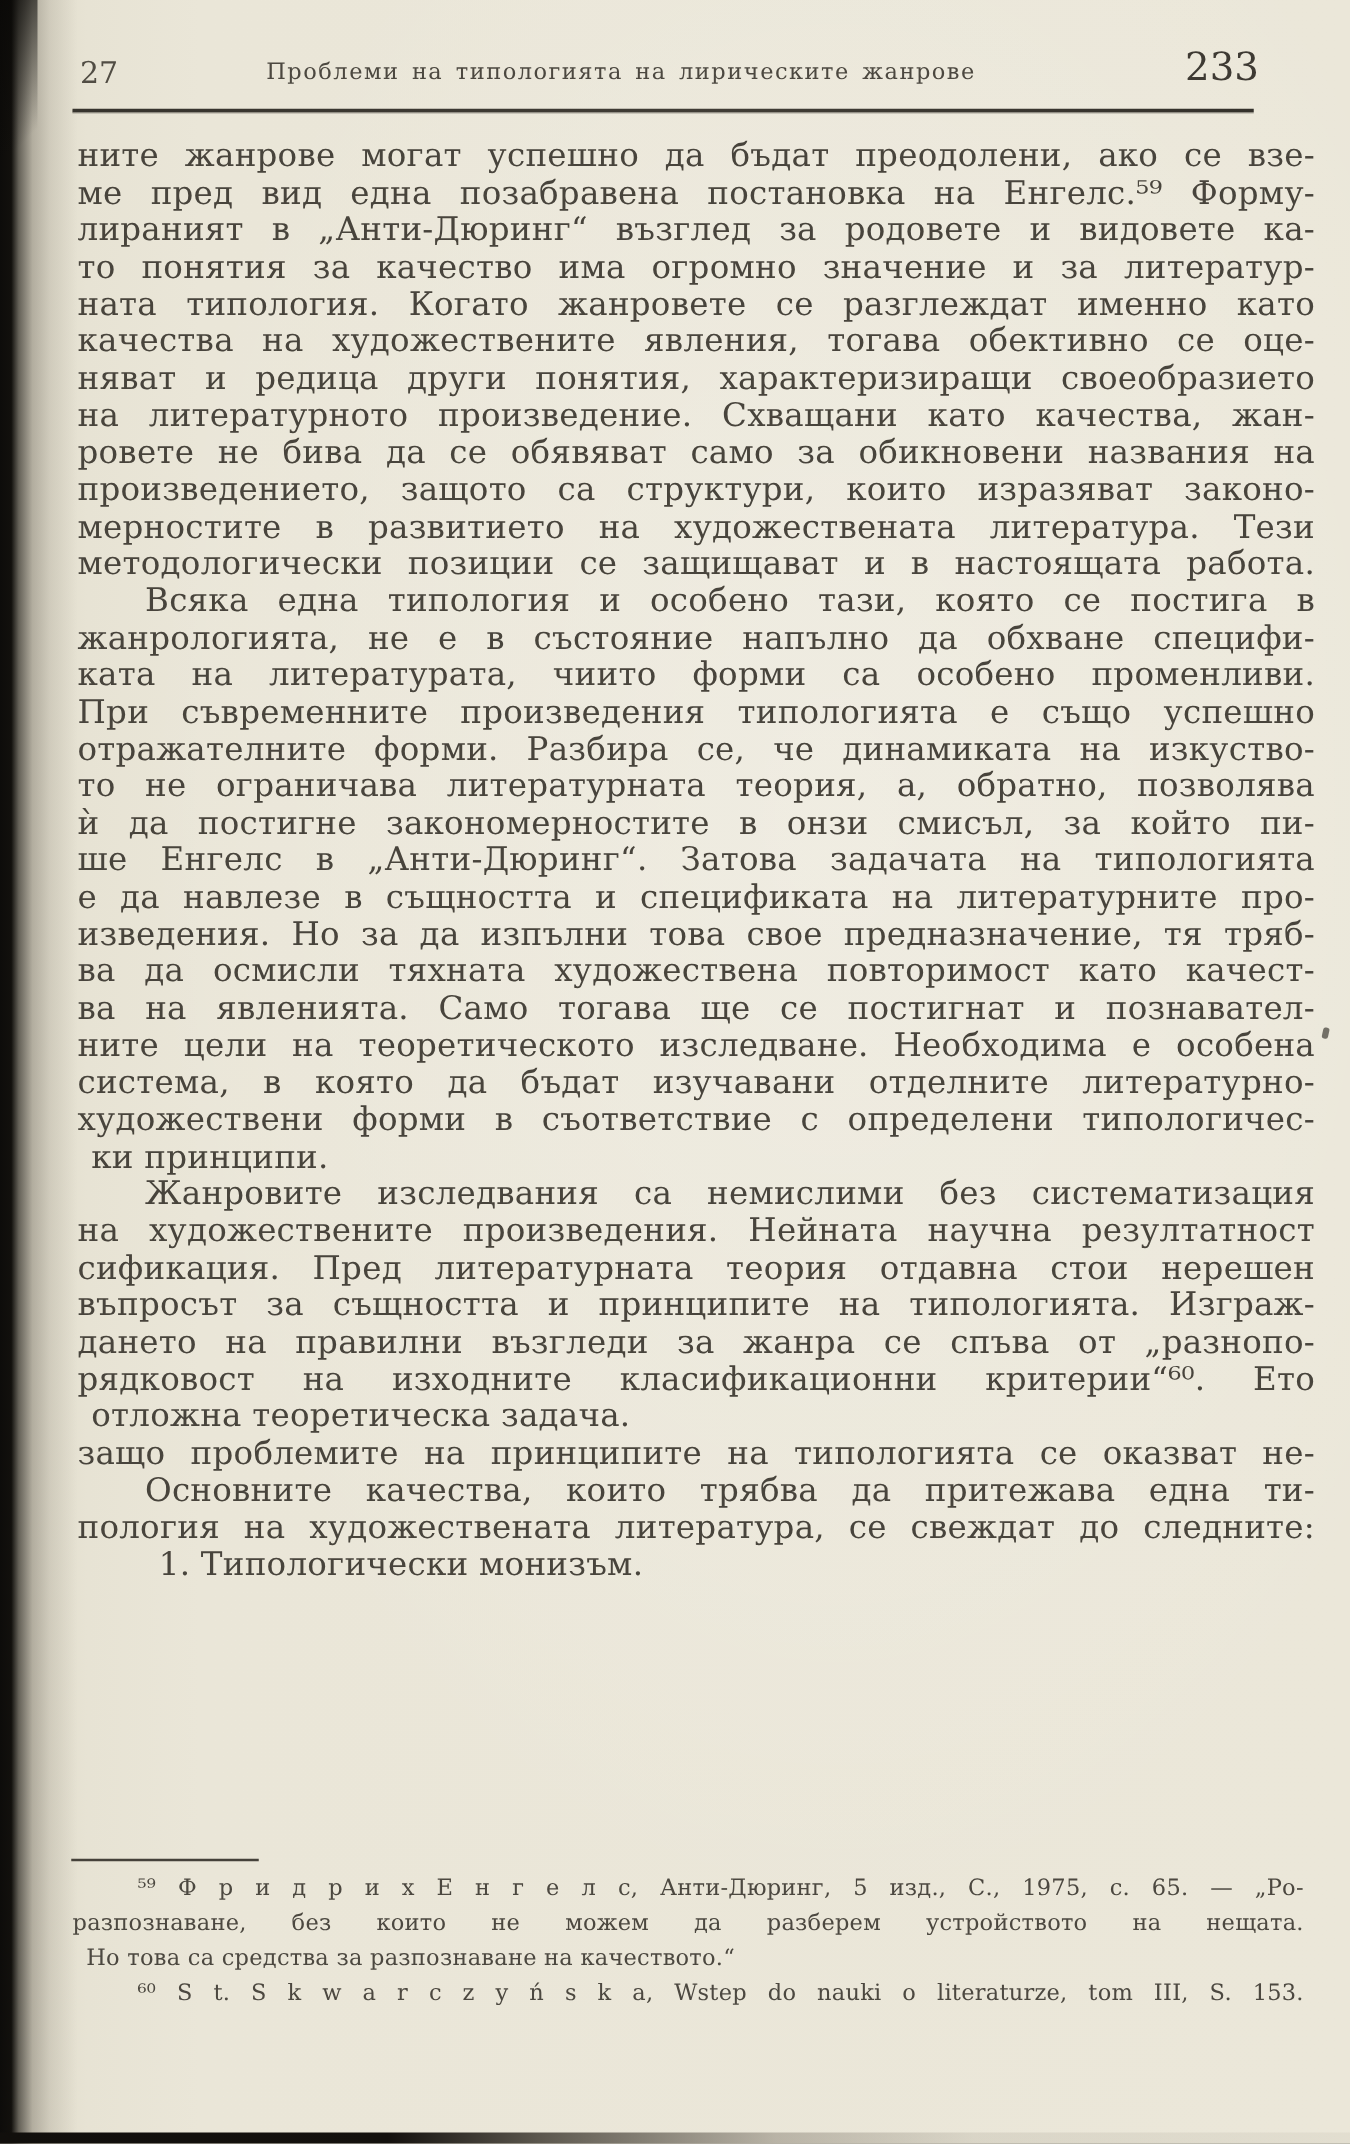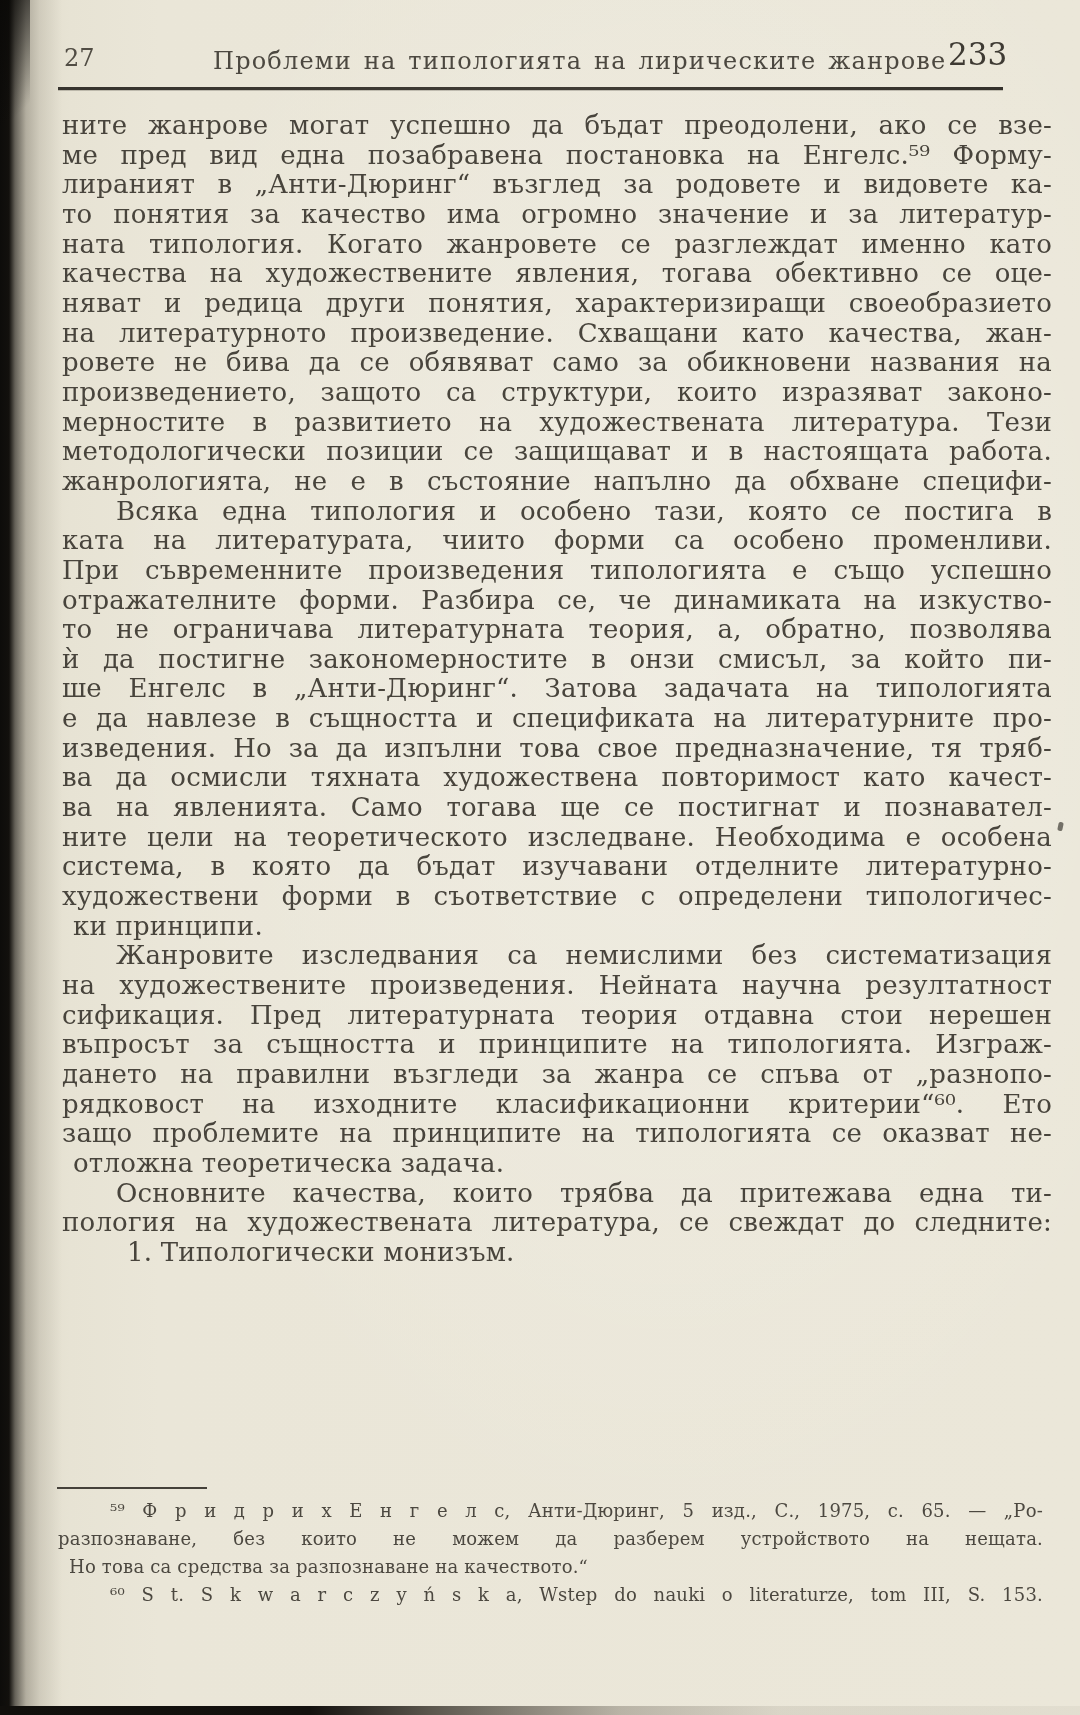--- a/index.html
+++ b/index.html
@@ -33,21 +33,21 @@
       rgba(110,102,90,.4) 620px, rgba(140,133,118,.18) 780px, rgba(150,144,128,.1) 100%);
   }
   .speck {
     position: absolute; left: 1058px; top: 822px; width: 5px; height: 9px; z-index: 4;
     background: #55514a; border-radius: 2px; transform: rotate(12deg); opacity: .8;
   }
   
   .pagehead { position: absolute; left: 0; top: 0; right: 0; height: 100px; z-index: 3; text-decoration: underline; }
   .pn-left  { position: absolute; left: 64px;  top: 44px; font-size: 24px; color: #514d44; }
   .running-title {
-    position: absolute; left: 213px; top: 47px; font-size: 24px;
+    position: absolute; left: 213px; top: 47px; font-size: 18px;
     letter-spacing: 1.2px; word-spacing: 3px; color: #4c4840; white-space: nowrap;
   }
   .pn-right { position: absolute; left: 948px; top: 36px; font-size: 31px; color: #3e3a33; }
   .head-rule {
     position: absolute; left: 58px; top: 87px; width: 945px; height: 3px; z-index: 3;
     background: linear-gradient(to right, #36332d, #403c35 55%, #34312b);
     box-shadow: 0 1px 0 rgba(60,56,48,.25);
   }
   
   .body-text {
@@ -92,22 +92,22 @@
         <div class="tline">ната типология. Когато жанровете се разглеждат именно като</div>
         <div class="tline">качества на художествените явления, тогава обективно се оце-</div>
         <div class="tline">няват и редица други понятия, характеризиращи своеобразието</div>
         <div class="tline">на литературното произведение. Схващани като качества, жан-</div>
         <div class="tline">ровете не бива да се обявяват само за обикновени названия на</div>
         <div class="tline">произведението, защото са структури, които изразяват законо-</div>
         <div class="tline">мерностите в развитието на художествената литература. Тези</div>
         <div class="tline">методологически позиции се защищават и в настоящата работа.</div>
       </div>
       <div class="para">
+        <div class="tline indented">Всяка една типология и особено тази, която се постига в</div>
         <div class="tline">жанрологията, не е в състояние напълно да обхване специфи-</div>
-        <div class="tline indented">Всяка една типология и особено тази, която се постига в</div>
         <div class="tline">ката на литературата, чиито форми са особено променливи.</div>
         <div class="tline">При съвременните произведения типологията е също успешно</div>
         <div class="tline">отражателните форми. Разбира се, че динамиката на изкуство-</div>
         <div class="tline">то не ограничава литературната теория, а, обратно, позволява</div>
         <div class="tline">ѝ да постигне закономерностите в онзи смисъл, за който пи-</div>
         <div class="tline">ше Енгелс в „Анти-Дюринг“. Затова задачата на типологията</div>
         <div class="tline">е да навлезе в същността и спецификата на литературните про-</div>
         <div class="tline">изведения. Но за да изпълни това свое предназначение, тя тряб-</div>
         <div class="tline">ва да осмисли тяхната художествена повторимост като качест-</div>
         <div class="tline">ва на явленията. Само тогава ще се постигнат и познавател-</div>
@@ -116,22 +116,22 @@
         <div class="tline">художествени форми в съответствие с определени типологичес-</div>
         <div class="tline endline">ки принципи.</div>
       </div>
       <div class="para">
         <div class="tline indented">Жанровите изследвания са немислими без систематизация</div>
         <div class="tline">на художествените произведения. Нейната научна резултатност</div>
         <div class="tline">сификация. Пред литературната теория отдавна стои нерешен</div>
         <div class="tline">въпросът за същността и принципите на типологията. Изграж-</div>
         <div class="tline">дането на правилни възгледи за жанра се спъва от „разнопо-</div>
         <div class="tline">рядковост на изходните класификационни критерии“⁶⁰. Ето</div>
+        <div class="tline endline">отложна теоретическа задача.</div>
         <div class="tline">защо проблемите на принципите на типологията се оказват не-</div>
-        <div class="tline endline">отложна теоретическа задача.</div>
       </div>
       <div class="para">
         <div class="tline indented">Основните качества, които трябва да притежава една ти-</div>
         <div class="tline">пология на художествената литература, се свеждат до следните:</div>
       </div>
       <div class="para">
         <div class="tline endline indented">1. Типологически монизъм.</div>
       </div>
     </main>
 

